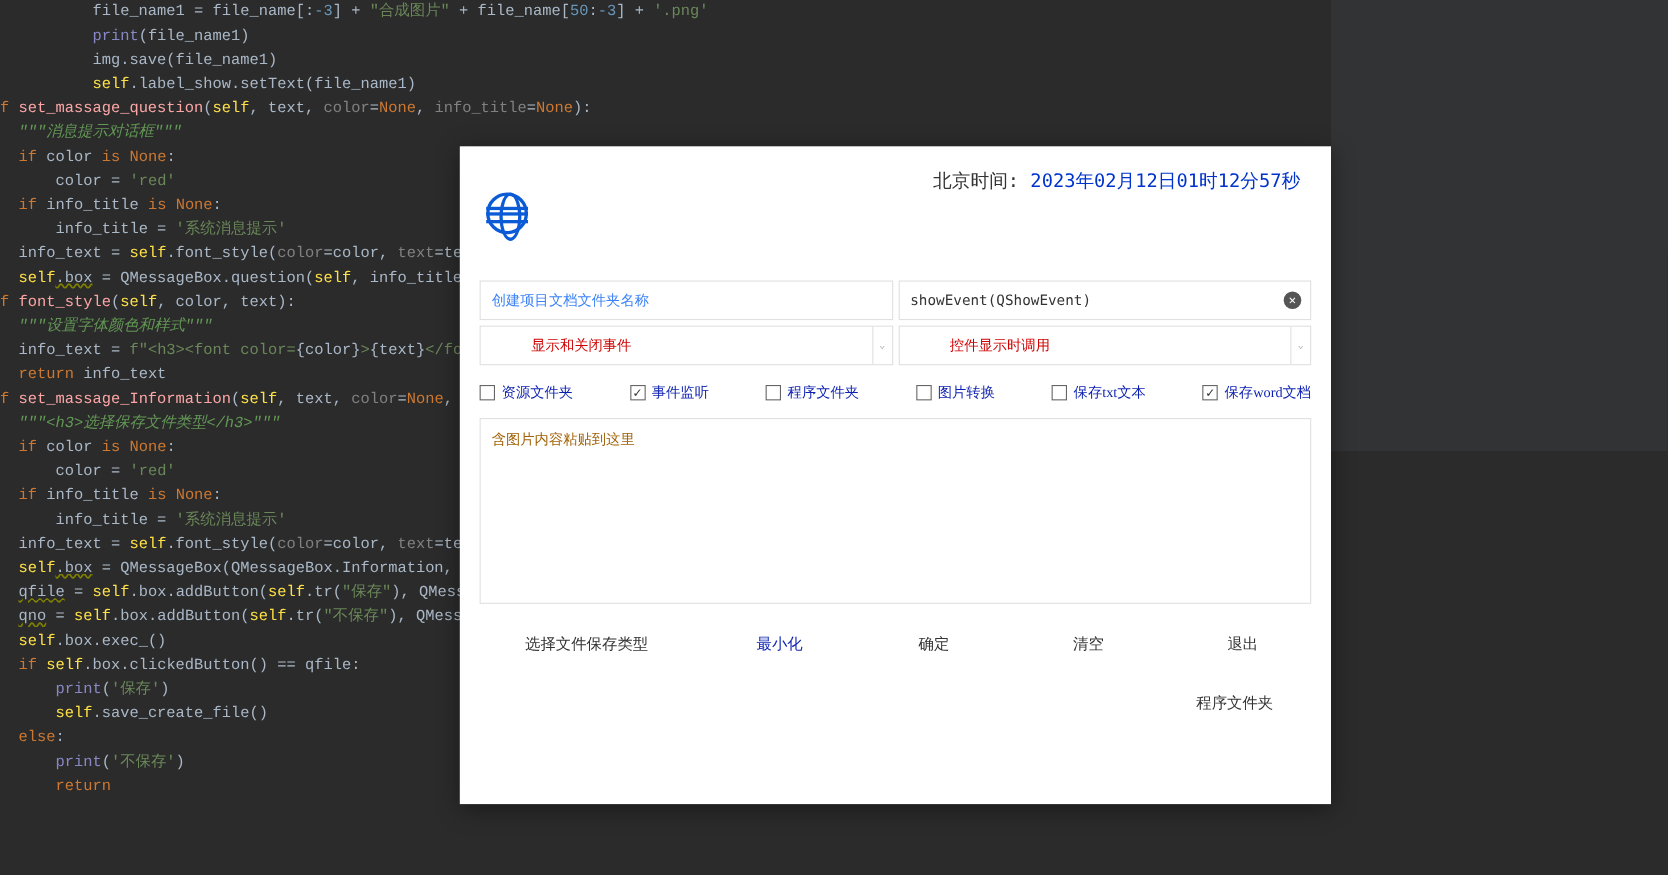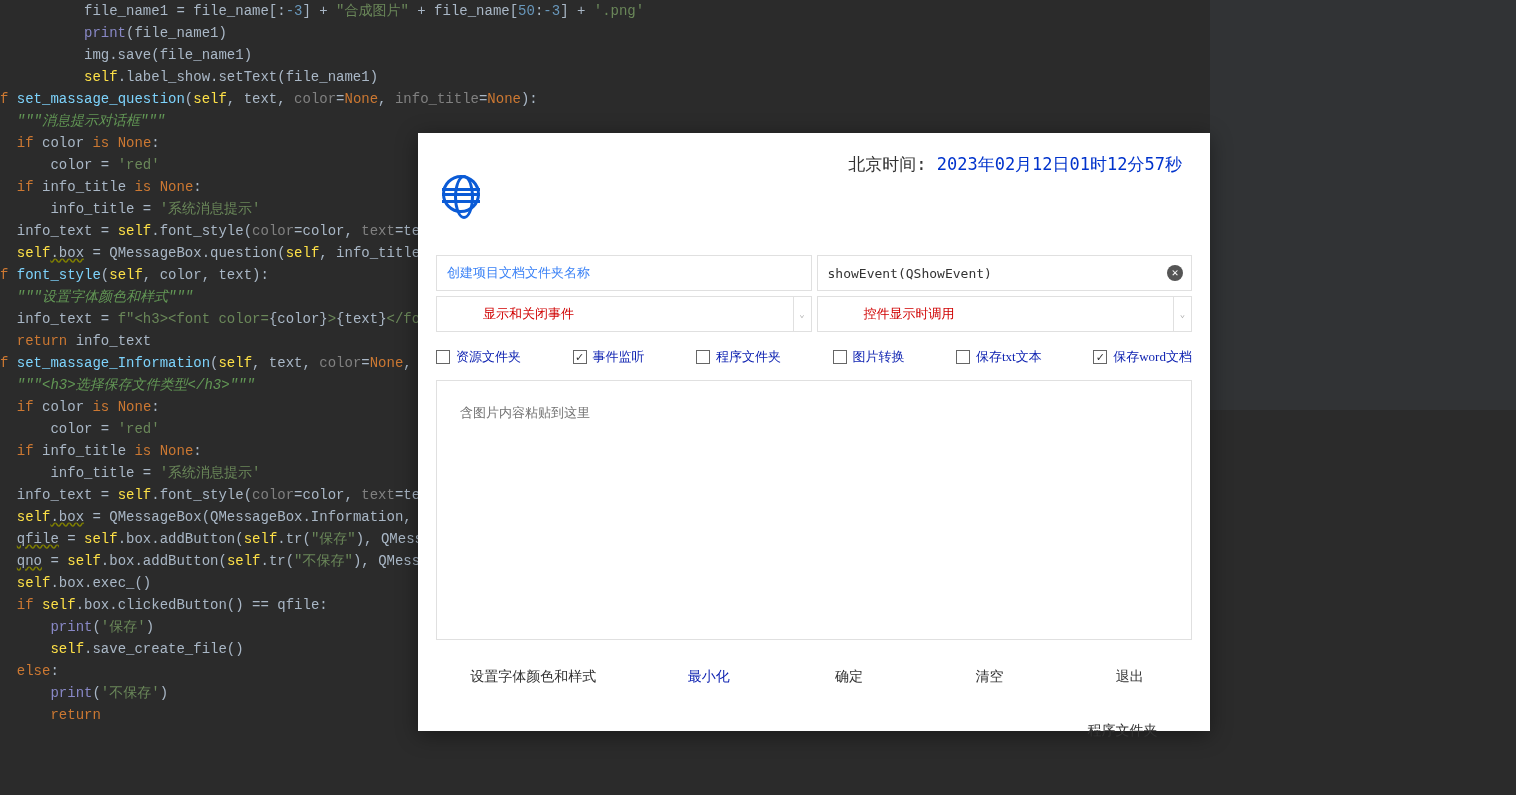--- a/index.html
+++ b/index.html
@@ -23,21 +23,21 @@
     font-size: 14px;
     line-height: 22px;
     padding: 0;
     white-space: pre;
   }
   .line { display: block; }
   .kw { color: #cc7832; }
   .self { color: #fde047; }
   .str { color: #6a8759; }
   .named { color: #808080; }
-  .func { color: #7dd3fc; }
+  .func { color: #fca5a5; }
   .builtin { color: #8888c6; }
   .num { color: #6897bb; }
   .docstr { color: #629755; font-style: italic; }
   .warn { text-decoration: underline wavy #808000; }
 
   .right-panel {
     position: absolute;
     top: 0; left: 1210px;
     width: 306px; height: 410px;
     background: #313335;
@@ -185,26 +185,26 @@
     border: 1px solid #666;
     background: #fff;
     display: inline-flex;
     align-items: center;
     justify-content: center;
     font-size: 11px;
     color: #333;
   }
   .textarea {
     margin: 4px 18px 0 18px;
-    height: 260px;
+    height: 169px;
     border: 1px solid #e0e0e0;
     background: #fff;
-    padding: 23px;
+    padding: 10px;
     font-size: 13px;
-    color: #737373;
+    color: #a16207;
   }
   .btns {
     display: flex;
     padding: 18px 10px 0 10px;
     font-size: 14px;
     color: #333;
   }
   .btn {
     flex: 1;
     text-align: center;
@@ -287,21 +287,21 @@
         <span class="box">✓</span>
         <span>保存word文档</span>
       </label>
     </div>
 
   <div class="textarea">
     <span>含图片内容粘贴到这里</span>
   </div>
 
   <div class="btns">
-    <div class="btn wide">设置字体颜色和样式</div>
+    <div class="btn wide">选择文件保存类型</div>
     <div class="btn link">最小化</div>
     <div class="btn">确定</div>
     <div class="btn">清空</div>
     <div class="btn">退出</div>
   </div>
   <div class="btns2">
     <div class="btn">程序文件夹</div>
   </div>
 </div>
 

